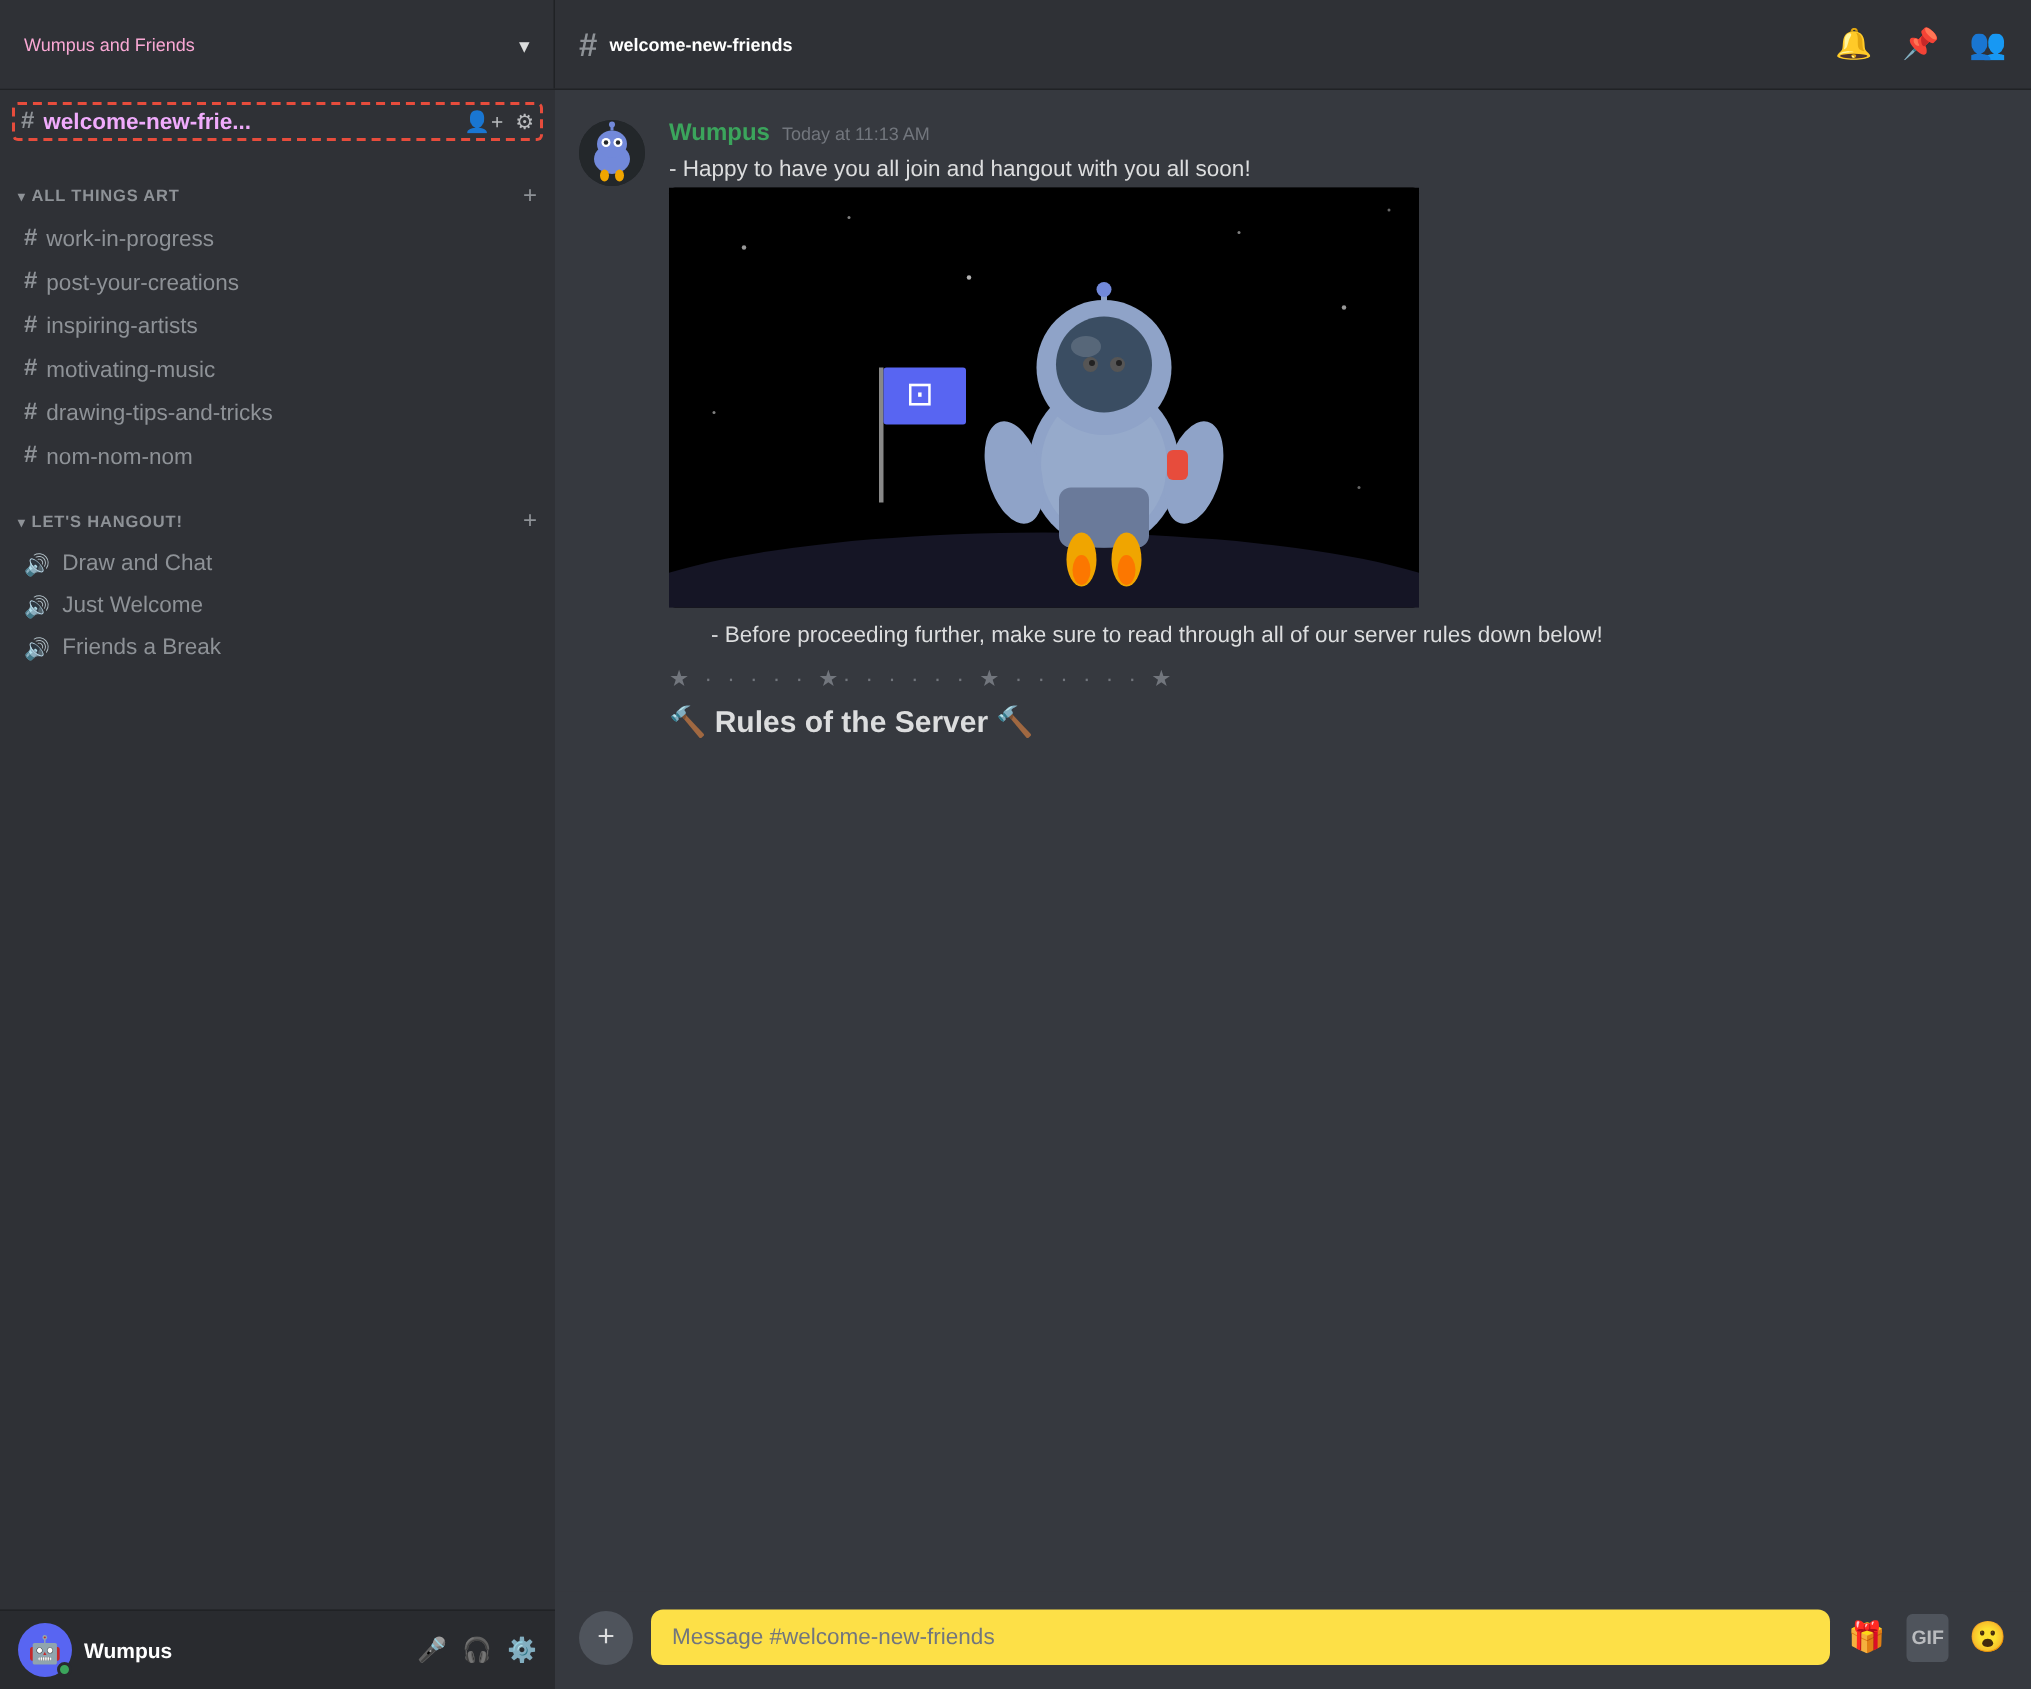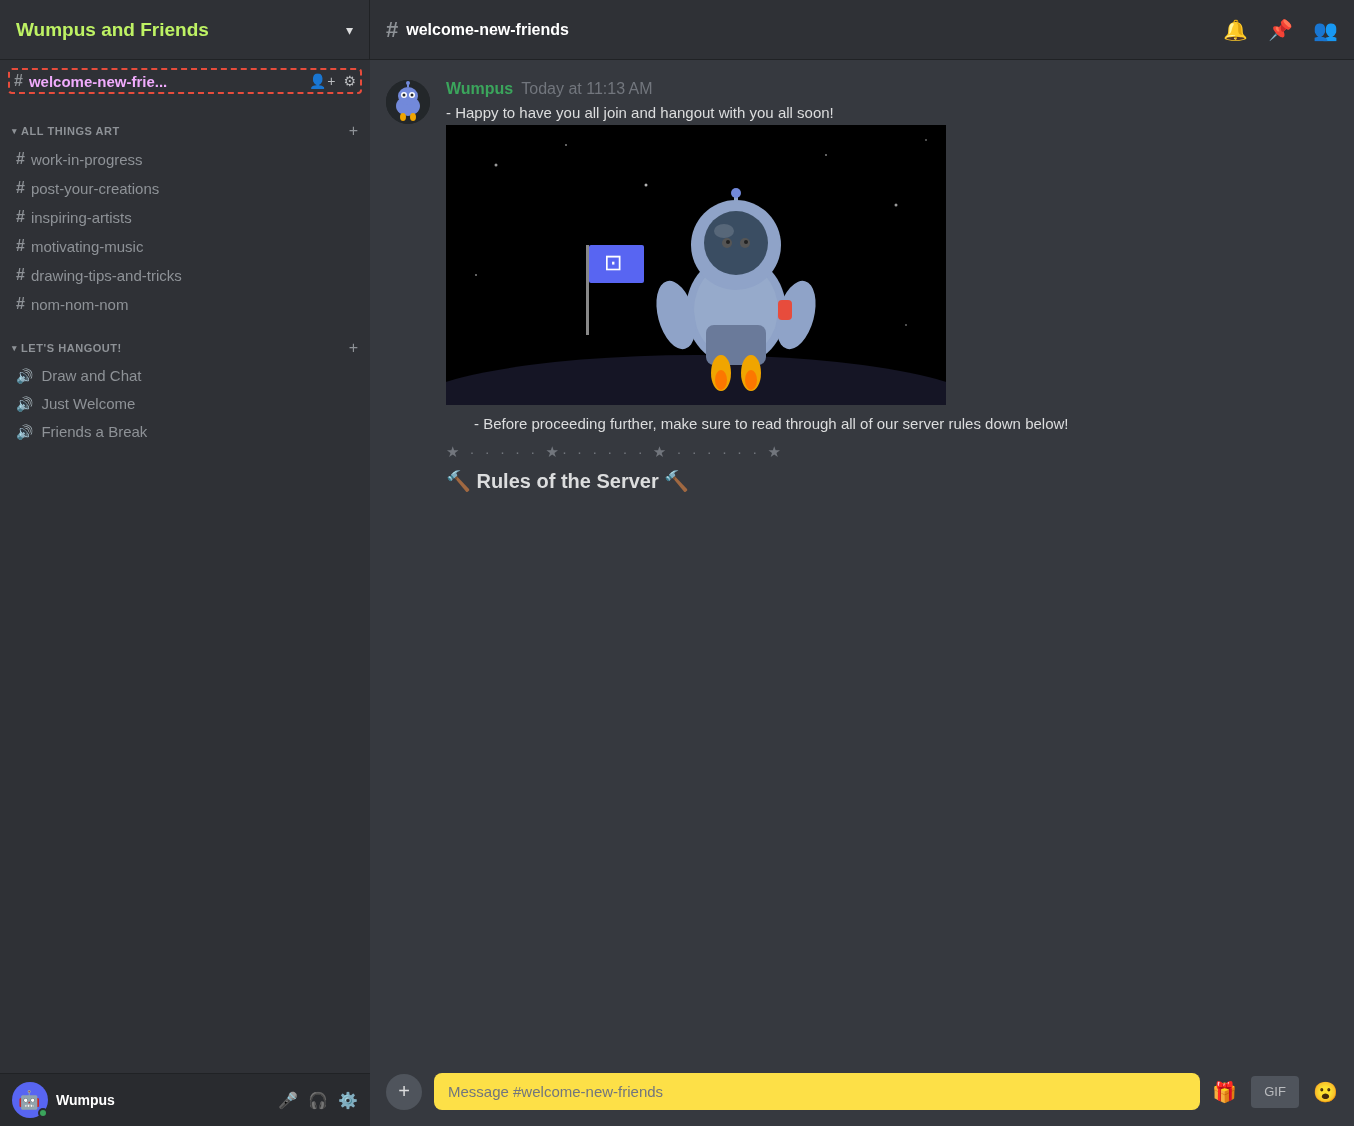--- a/index.html
+++ b/index.html
@@ -30,23 +30,23 @@
       align-items: center;
       justify-content: space-between;
       padding: 0 16px;
       border-right: 1px solid #202225;
       height: 100%;
       background: #2f3136;
       cursor: pointer;
     }
 
     .server-name {
-      font-weight: 700;
-      font-size: 19px;
-      color: #bef264;
+      font-weight: 400;
+      font-size: 12px;
+      color: #f9a8d4;
     }
 
     .chevron-down {
       color: #dcddde;
       font-size: 14px;
     }
 
     .channel-header-area {
       display: flex;
       align-items: center;
@@ -63,21 +63,21 @@
     }
 
     .channel-hash {
       color: #8e9297;
       font-size: 22px;
       font-weight: 700;
     }
 
     .channel-header-name {
       font-weight: 700;
-      font-size: 16px;
+      font-size: 12px;
       color: #fff;
     }
 
     .header-icons {
       display: flex;
       align-items: center;
       gap: 20px;
     }
 
     .header-icon {
@@ -300,21 +300,21 @@
       margin-bottom: 4px;
     }
 
     .message-author {
       font-weight: 600;
       font-size: 16px;
       color: #3ba55c;
     }
 
     .message-time {
-      font-size: 16px;
+      font-size: 12px;
       color: #72767d;
     }
 
     .message-text {
       font-size: 15px;
       color: #dcddde;
       line-height: 1.5;
     }
 
     .message-text strong {
@@ -378,31 +378,31 @@
       cursor: text;
     }
 
     .chat-input-icons {
       display: flex;
       gap: 14px;
       align-items: center;
     }
 
     .input-icon-btn {
-      width: 48px;
+      width: 28px;
       height: 32px;
       border-radius: 4px;
       background: #4f545c;
       display: flex;
       align-items: center;
       justify-content: center;
       cursor: pointer;
       color: #b9bbbe;
       font-size: 13px;
-      font-weight: 400;
+      font-weight: 700;
     }
 
     .input-icon-plain {
       color: #b9bbbe;
       font-size: 20px;
       cursor: pointer;
     }
 
     
     .wumpus-avatar {

